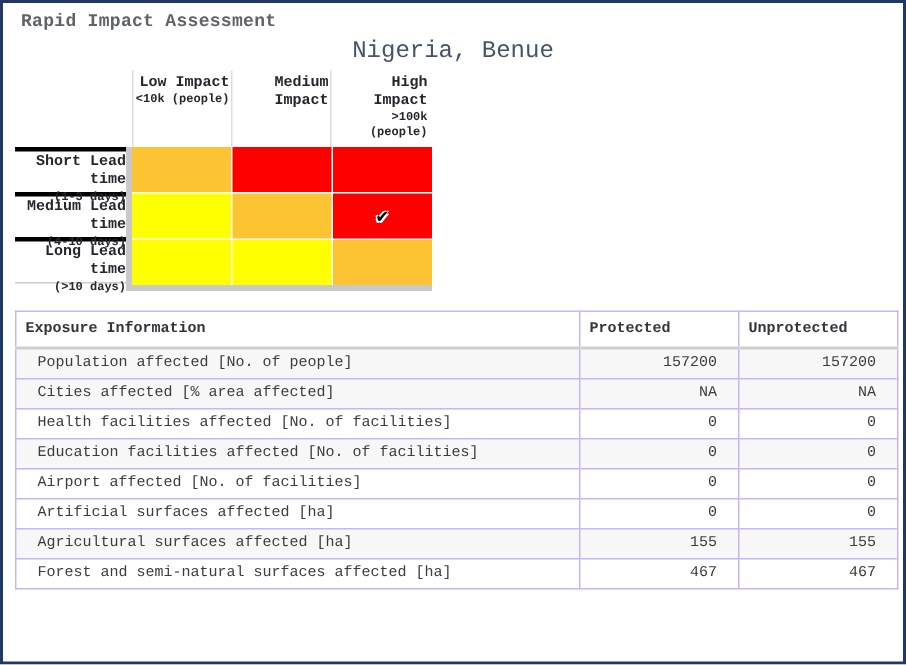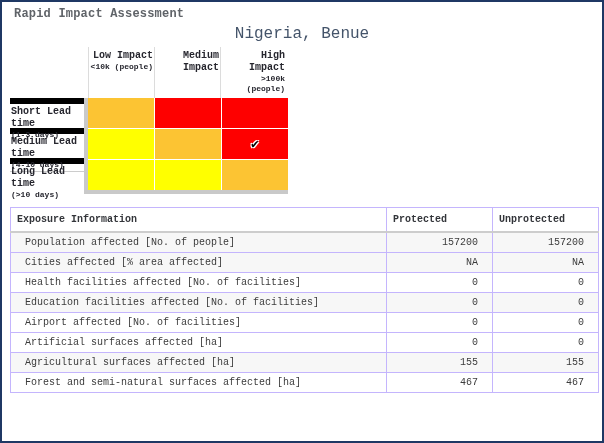--- a/index.html
+++ b/index.html
@@ -15,22 +15,22 @@
 
   
   .matrix { margin:4px 0 0 8px; width:278px; }
   .matrix-header-row { display:grid; grid-template-columns:78px 66px 66px 66px; }
   .corner { }
   .col-head { text-align:right; padding:3px 1px 4px; border-left:1px solid #dcdcdc; }
   .col-head .t { font-size:10px; font-weight:bold; color:#26262e; line-height:12px; }
   .col-head .s { font-size:8px; font-weight:bold; color:#26262e; line-height:10px; }
   .matrix-body { display:flex; }
   .row-labels { width:78px; }
-  .row-label { height:30px; border-top:6px solid #000000; padding:2px 0 0 1px; }
-  .row-label:last-child { border-bottom:1px solid #ccc; height:14px; }
+  .row-label { height:30px; border-top:3px solid #000000; padding:2px 0 0 1px;text-align:right; }
+  .row-label:last-child { border-bottom:1px solid #ccc; height:31px; }
   .row-label .t { font-size:10px; font-weight:bold; color:#26262e; line-height:12px; }
   .row-label .s { font-size:8px; font-weight:bold; color:#26262e; line-height:10px; }
   .impact-grid {
     display:grid; grid-template-columns:repeat(3,66px); grid-auto-rows:30px;
     gap:1px; background:#fff;
     border-left:4px solid #c9c9c9; border-bottom:4px solid #c9c9c9;
   }
   .impact-cell { position:relative; cursor:pointer; }
   .check {
     position:absolute; inset:0; display:flex; align-items:center; justify-content:center;

